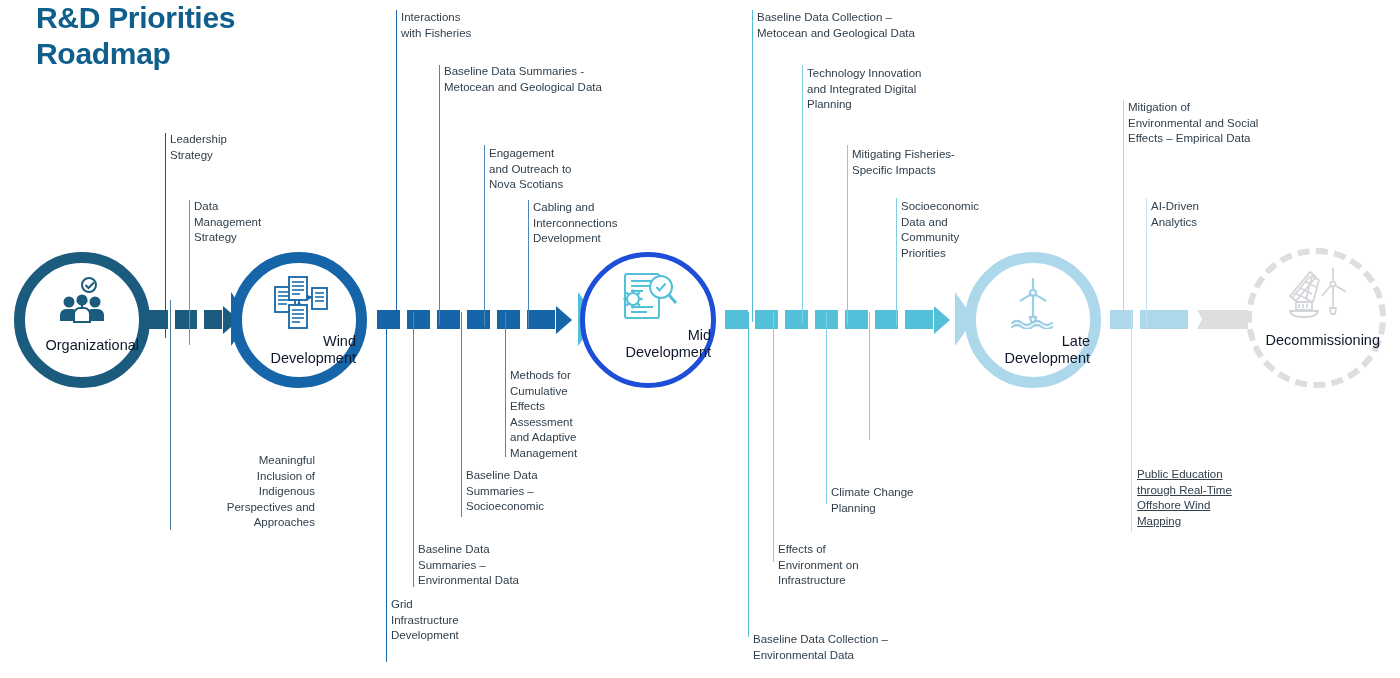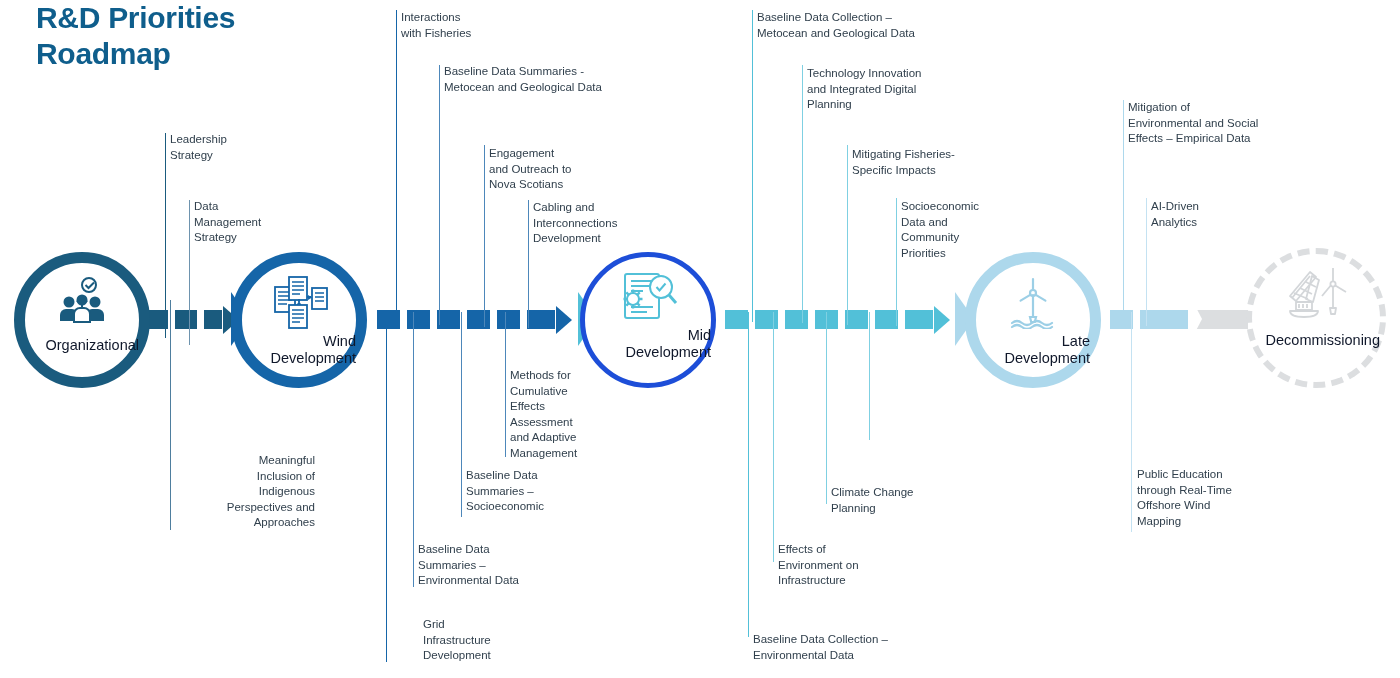--- a/index.html
+++ b/index.html
@@ -250,21 +250,21 @@
 Effects
 Assessment
 and Adaptive
 Management</div>
   <div class="lbl" style="left:466px;top:468px;width:130px;">Baseline Data
 Summaries –
 Socioeconomic</div>
   <div class="lbl" style="left:418px;top:542px;width:150px;">Baseline Data
 Summaries –
 Environmental Data</div>
-  <div class="lbl" style="left:391px;top:617px;width:130px;margin-left:32px;">Grid
+  <div class="lbl" style="left:391px;top:597px;width:130px;">Grid
 Infrastructure
 Development</div>
 
   <div class="lbl" style="left:757px;top:10px;width:230px;">Baseline Data Collection –
 Metocean and Geological Data</div>
   <div class="lbl" style="left:807px;top:66px;width:170px;">Technology Innovation
 and Integrated Digital
 Planning</div>
   <div class="lbl" style="left:852px;top:147px;width:160px;">Mitigating Fisheries-
 Specific Impacts</div>
@@ -278,18 +278,18 @@
 Environment on
 Infrastructure</div>
   <div class="lbl" style="left:753px;top:632px;width:230px;">Baseline Data Collection –
 Environmental Data</div>
 
   <div class="lbl" style="left:1128px;top:100px;width:230px;">Mitigation of
 Environmental and Social
 Effects – Empirical Data</div>
   <div class="lbl" style="left:1151px;top:199px;width:130px;">AI-Driven
 Analytics</div>
-  <div class="lbl" style="left:1137px;top:467px;width:150px;">Public Education
+  <div class="lbl" style="left:1137px;top:467px;width:150px;text-decoration:underline;">Public Education
 through Real-Time
 Offshore Wind
 Mapping</div>
 
 </div>
 
 </body></html>

